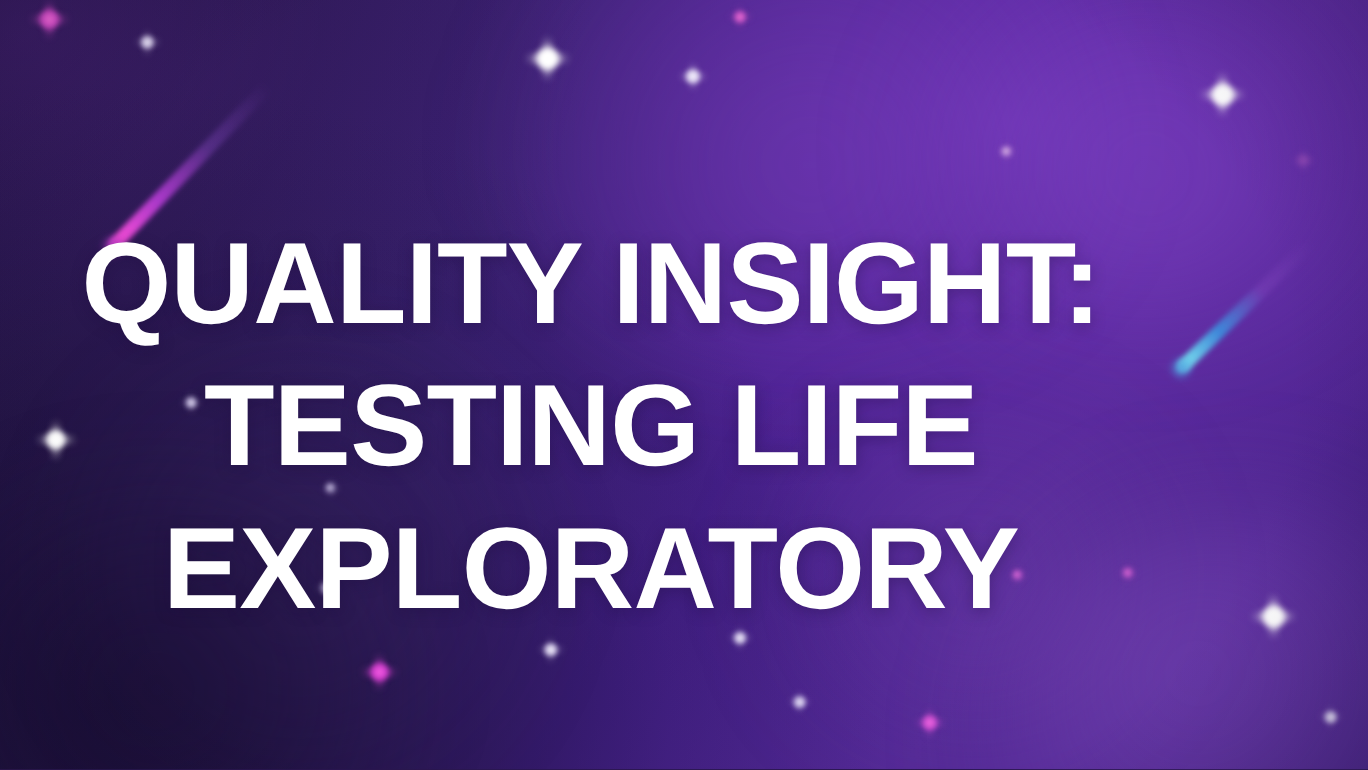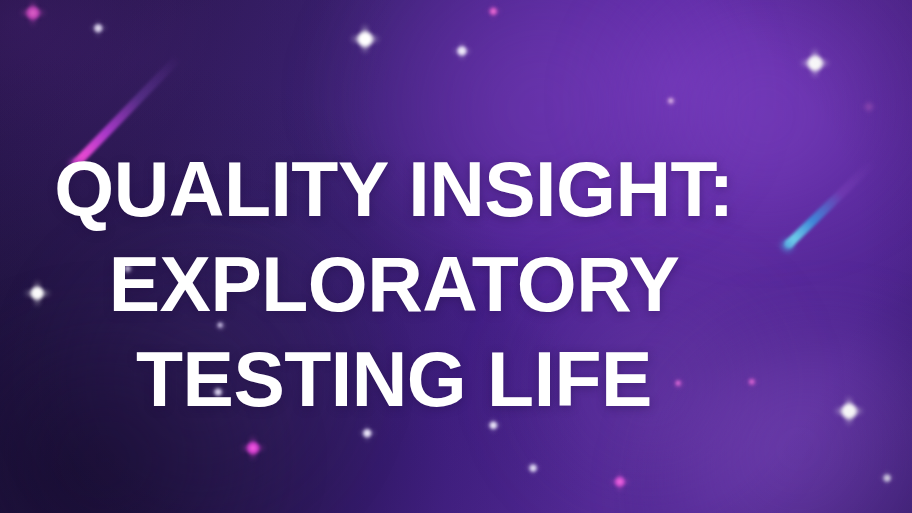--- a/index.html
+++ b/index.html
@@ -320,17 +320,17 @@
       <div class="comet" style="left: 786px; top: 246px; width: 122px; height: 9px; transform: translateY(-50%) rotate(-44deg);">
         <div class="tail" style="background: linear-gradient(90deg, rgb(127, 232, 240) 0%, rgb(63, 134, 216) 30%, rgba(130, 70, 190, 0.42) 62%, rgba(120, 60, 180, 0) 100%);"></div>
         <div class="head" style="width: 12px; height: 12px; background: radial-gradient(circle, rgb(127, 232, 240) 0%, rgb(63, 134, 216) 48%, rgba(120, 60, 180, 0) 76%);"></div>
       </div>
     </div>
 
   <div class="bg-layer bg-vignette"></div>
 
   <div id="title-block">
     <div class="title-line">QUALITY INSIGHT:</div>
+    <div class="title-line">TESTING LIFE</div>
     <div class="title-line">EXPLORATORY</div>
-    <div class="title-line">TESTING LIFE</div>
   </div>
 
 </div>
 
 </body></html>

